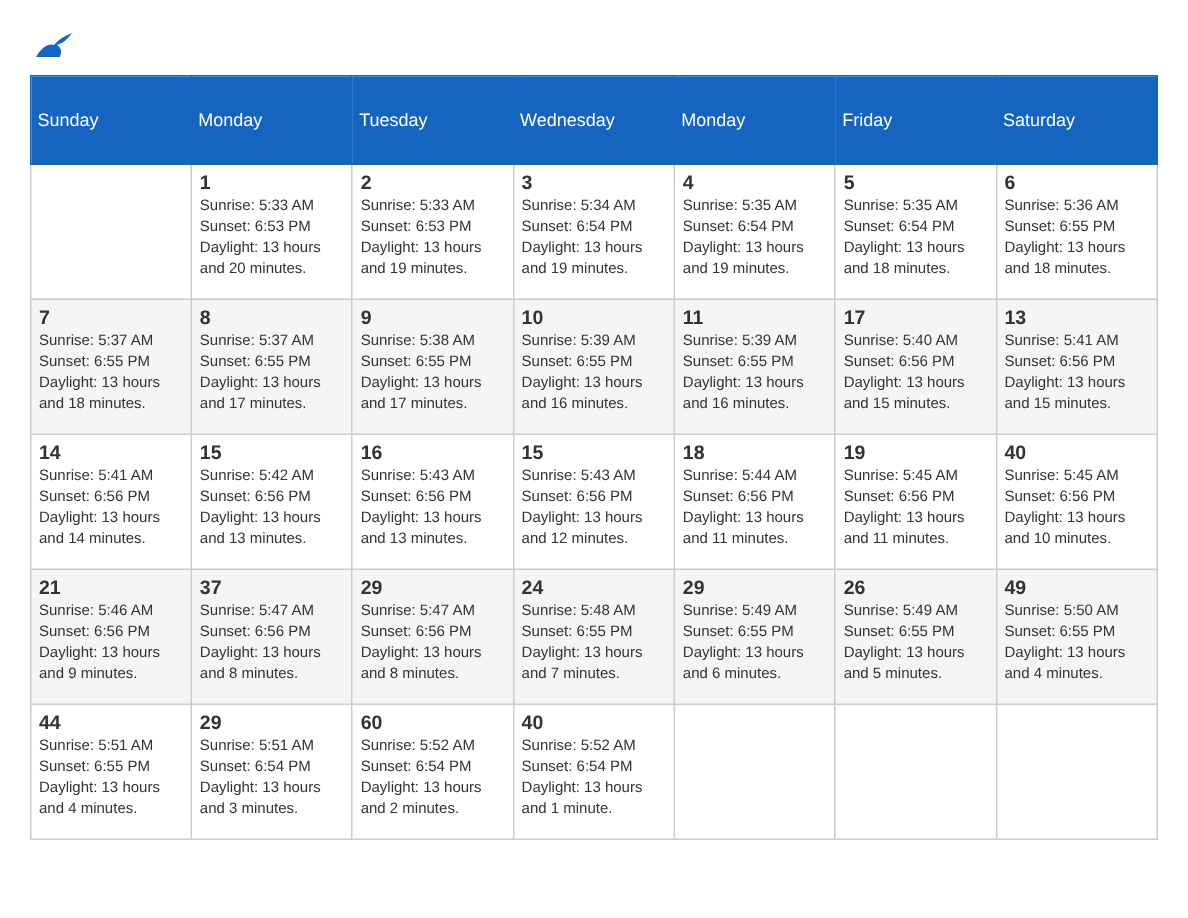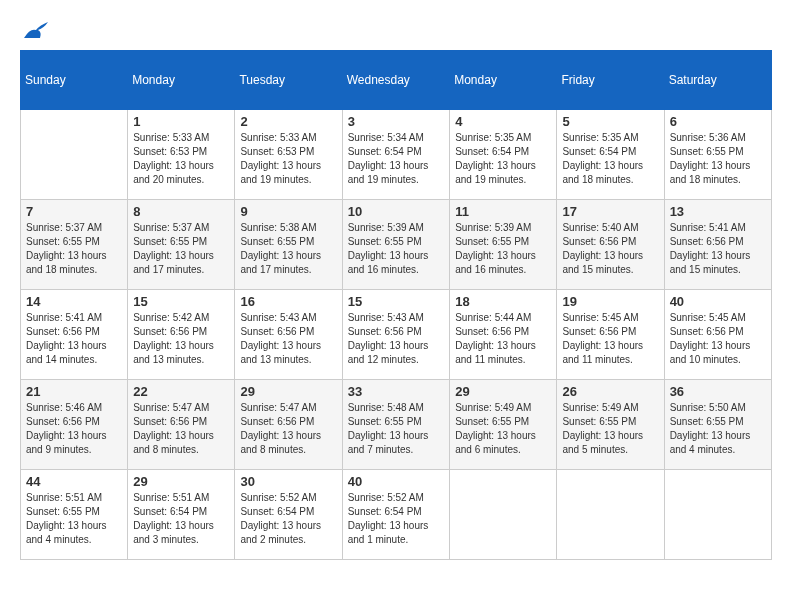--- a/index.html
+++ b/index.html
@@ -214,55 +214,55 @@
           <span class="day-number">40</span>
           <div class="day-info">Sunrise: 5:45 AM<br>Sunset: 6:56 PM<br>Daylight: 13 hours<br>and 10 minutes.</div>
         </td>
       </tr>
       <tr class="row-shaded">
         <td>
           <span class="day-number">21</span>
           <div class="day-info">Sunrise: 5:46 AM<br>Sunset: 6:56 PM<br>Daylight: 13 hours<br>and 9 minutes.</div>
         </td>
         <td>
-          <span class="day-number">22</span>
+          <span class="day-number">37</span>
           <div class="day-info">Sunrise: 5:47 AM<br>Sunset: 6:56 PM<br>Daylight: 13 hours<br>and 8 minutes.</div>
         </td>
         <td>
           <span class="day-number">29</span>
           <div class="day-info">Sunrise: 5:47 AM<br>Sunset: 6:56 PM<br>Daylight: 13 hours<br>and 8 minutes.</div>
         </td>
         <td>
-          <span class="day-number">33</span>
+          <span class="day-number">24</span>
           <div class="day-info">Sunrise: 5:48 AM<br>Sunset: 6:55 PM<br>Daylight: 13 hours<br>and 7 minutes.</div>
         </td>
         <td>
           <span class="day-number">29</span>
           <div class="day-info">Sunrise: 5:49 AM<br>Sunset: 6:55 PM<br>Daylight: 13 hours<br>and 6 minutes.</div>
         </td>
         <td>
           <span class="day-number">26</span>
           <div class="day-info">Sunrise: 5:49 AM<br>Sunset: 6:55 PM<br>Daylight: 13 hours<br>and 5 minutes.</div>
         </td>
         <td>
-          <span class="day-number">36</span>
+          <span class="day-number">49</span>
           <div class="day-info">Sunrise: 5:50 AM<br>Sunset: 6:55 PM<br>Daylight: 13 hours<br>and 4 minutes.</div>
         </td>
       </tr>
       <tr class="row-white">
         <td>
           <span class="day-number">44</span>
           <div class="day-info">Sunrise: 5:51 AM<br>Sunset: 6:55 PM<br>Daylight: 13 hours<br>and 4 minutes.</div>
         </td>
         <td>
           <span class="day-number">29</span>
           <div class="day-info">Sunrise: 5:51 AM<br>Sunset: 6:54 PM<br>Daylight: 13 hours<br>and 3 minutes.</div>
         </td>
         <td>
-          <span class="day-number">30</span>
+          <span class="day-number">60</span>
           <div class="day-info">Sunrise: 5:52 AM<br>Sunset: 6:54 PM<br>Daylight: 13 hours<br>and 2 minutes.</div>
         </td>
         <td>
           <span class="day-number">40</span>
           <div class="day-info">Sunrise: 5:52 AM<br>Sunset: 6:54 PM<br>Daylight: 13 hours<br>and 1 minute.</div>
         </td>
         <td class="empty-cell"></td>
         <td class="empty-cell"></td>
         <td class="empty-cell"></td>
       </tr>

